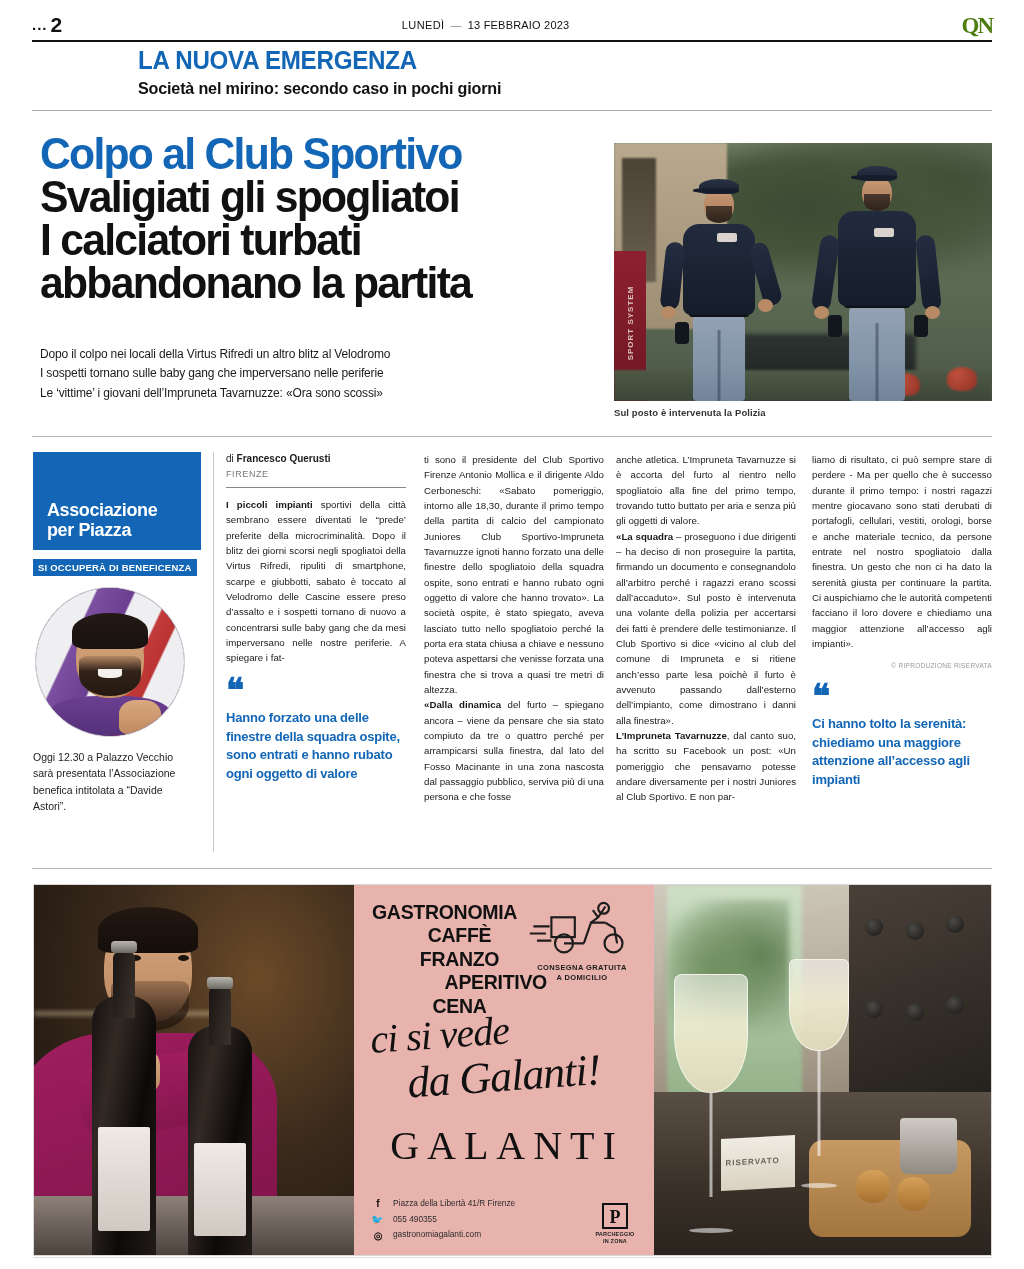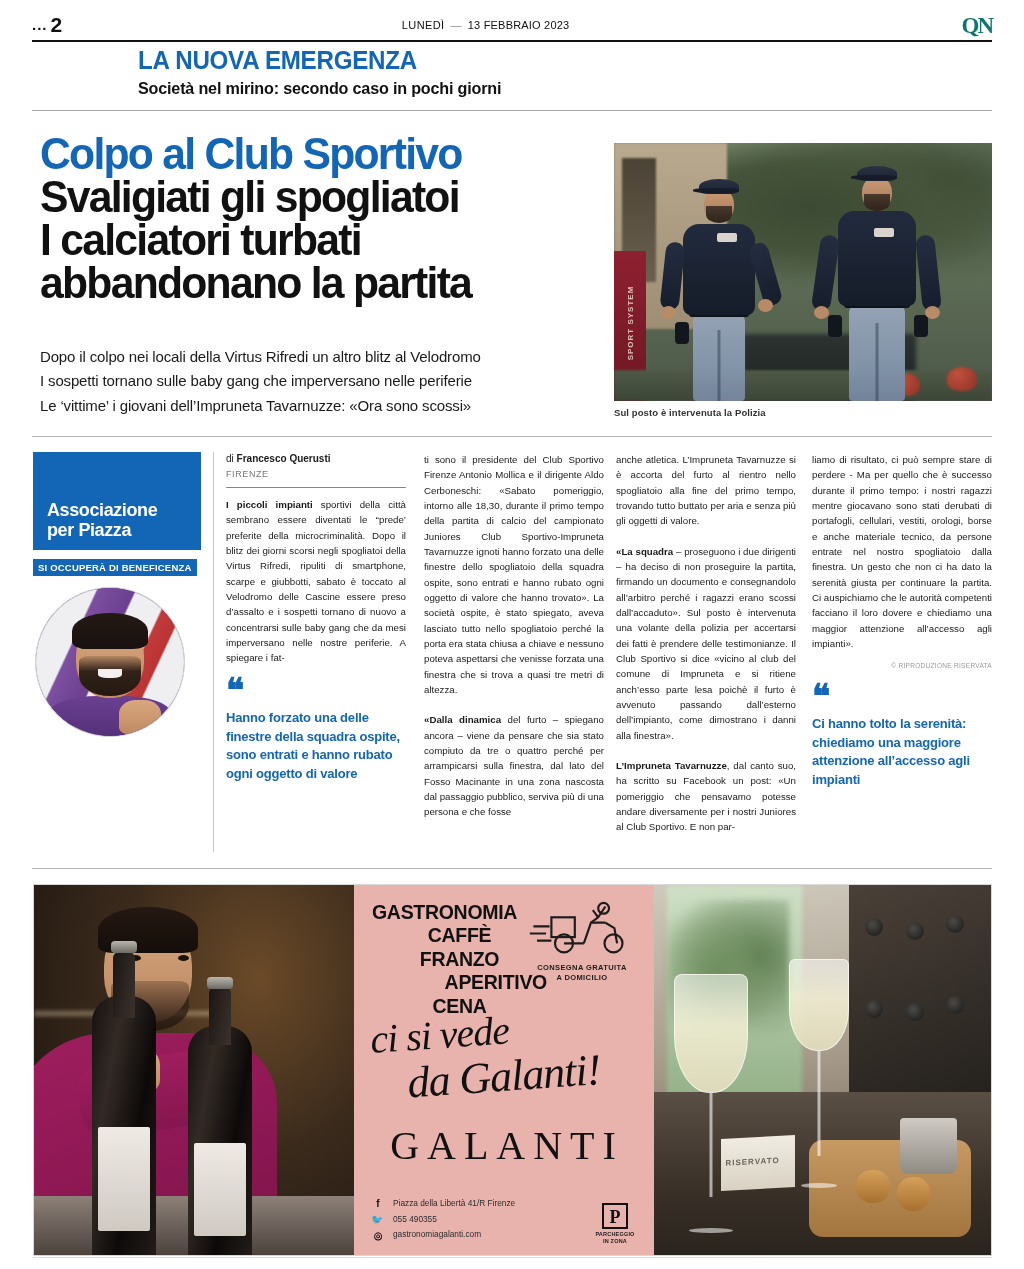--- a/index.html
+++ b/index.html
@@ -25,21 +25,21 @@
   .masthead-date{
     font-size:11px; color:#111; letter-spacing:.2px;
     display:flex; align-items:center; gap:6px;
     transform:translateX(-26px);
   }
   .masthead-date .day{ font-weight:normal; letter-spacing:.4px; }
   .masthead-date .dash{ color:#888; }
   .qn-logo{
     font-family:"Liberation Serif", serif;
     font-weight:bold; font-size:23px; letter-spacing:-2px;
-    color:#0f766e; line-height:1;
+    color:#4d7c0f; line-height:1;
   }
   .rule-top{
     position:absolute; left:32px; top:40px; width:960px;
     border-top:2px solid #111;
   }
 
   
   .kicker-block{ position:absolute; left:138px; top:46px; width:700px; }
   .kicker-main{
     color:#1266b5; font-weight:bold; font-size:26px;
@@ -60,21 +60,21 @@
   .headline{ position:absolute; left:40px; top:132px; width:545px; }
   .hl-line{
     font-weight:bold; line-height:.98; letter-spacing:-1.8px;
     font-size:44px;
     transform:scaleX(.97); transform-origin:left center;
   }
   .hl-blue{ color:#1266b5; }
   .hl-black{ color:#111; }
   .standfirst{
     position:absolute; left:40px; top:345px; width:545px;
-    font-size:15px; line-height:1.62; color:#1a1a1a; letter-spacing:-.15px;
+    font-size:12px; line-height:1.62; color:#1a1a1a; letter-spacing:-.15px;
   }
 
   
   .lead-photo{
     position:absolute; left:614px; top:143px; width:378px; height:258px;
     overflow:hidden; background:#5d6a54;
   }
   .lead-caption{
     position:absolute; left:614px; top:407px; width:378px;
     font-size:9.5px; font-weight:bold; color:#333; letter-spacing:.1px;
@@ -184,21 +184,21 @@
   
   .col{ position:absolute; top:452px; width:180px; font-size:9.7px;
     line-height:1.58; text-align:justify; color:#1a1a1a; }
   #col1{ left:226px; } #col2{ left:424px; } #col3{ left:616px; } #col4{ left:812px; }
 
   .byline{ font-size:10px; line-height:1.45; margin-bottom:5px;}
   .byline .name{ font-weight:bold;margin-top:44px; }
   .byline .city{ color:#777; letter-spacing:.6px; font-size:9px; }
   .byline-rule{ border-top:1px solid #888; margin:6px 0 9px 0; }
   .col p{ margin-bottom:0; text-align:justify; }
-  .col p + p { margin-top:15px; }
+  .col p + p { margin-top:0; }
   .lead-in{ font-weight:bold; }
 
   .pullquote{ margin-top:16px; }
   .pq-marks{ color:#1266b5; font-size:34px; font-weight:bold; line-height:.55;
     font-family:"Liberation Serif", serif; letter-spacing:-1px; }
   .pq-text{ color:#1266b5; font-weight:bold; font-size:13px; line-height:1.42;
     margin-top:9px; letter-spacing:-.2px; text-align:left;}
   .copyright{ margin-top:10px; font-size:6.5px; color:#999; text-align:right;
     letter-spacing:.3px; }
 
@@ -399,20 +399,21 @@
     <div class="pt-bg"></div>
     <div class="pt-body"></div>
     <div class="pt-head"></div>
     <div class="pt-beard"></div>
     <div class="pt-mouth"></div>
     <div class="pt-eye" style="left:30%;"></div>
     <div class="pt-eye" style="left:57%;"></div>
     <div class="pt-hair"></div>
     <div class="pt-hand"></div>
   </div>
+  <div class="sb-caption">Oggi 12.30 a Palazzo Vecchio sarà presentata l’Associazione benefica intitolata a “Davide Astori”.</div>
 </div>
 <div class="sb-divider"></div>
 
 <div class="col" id="col1">
   <div class="byline">
     <span>di</span>
     <span class="name">Francesco Querusti</span><br>
     <span class="city">FIRENZE</span>
   </div>
   <div class="byline-rule"></div>

